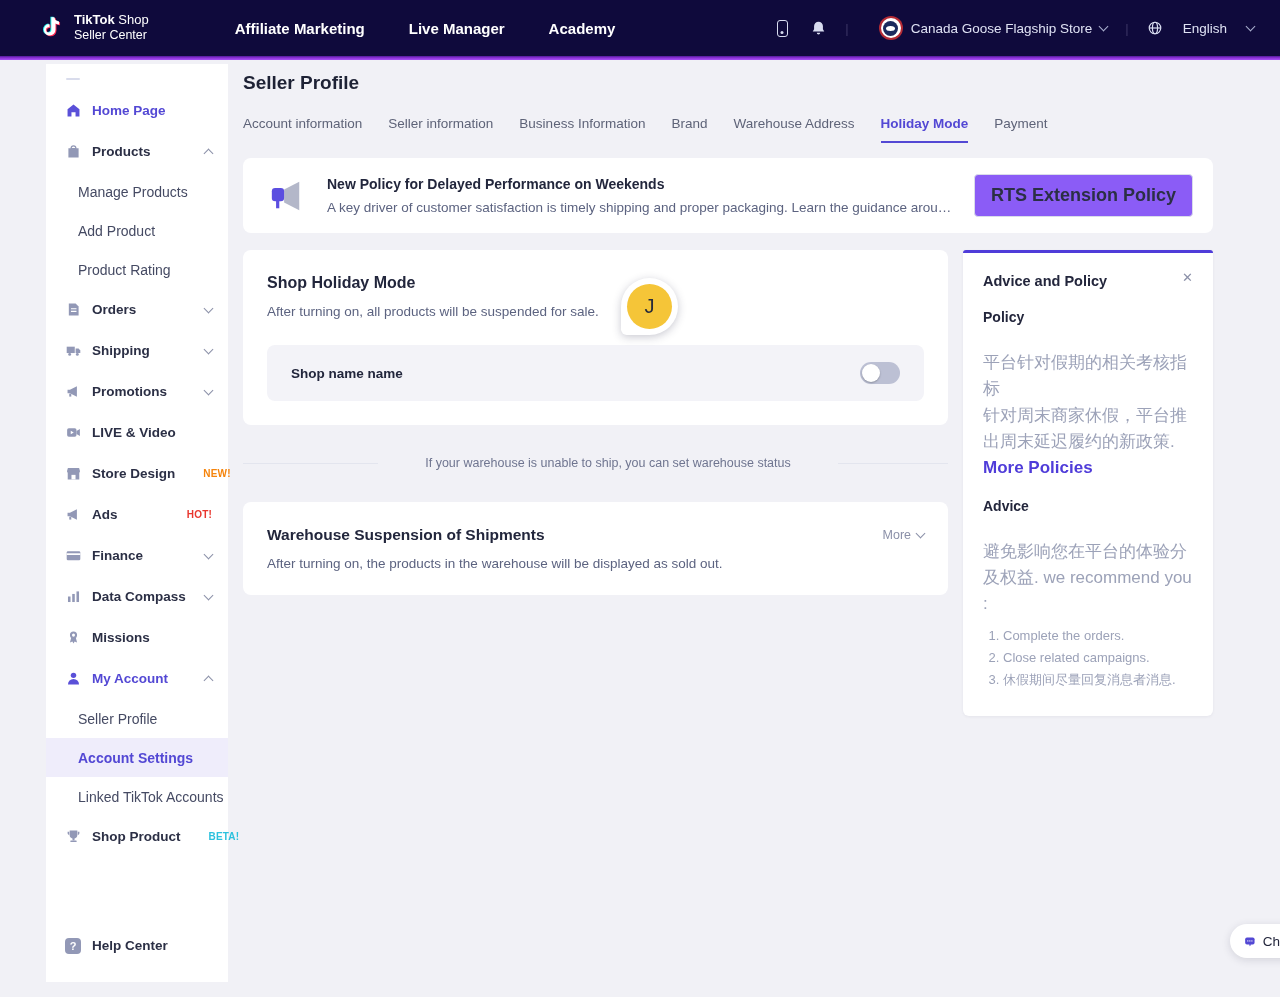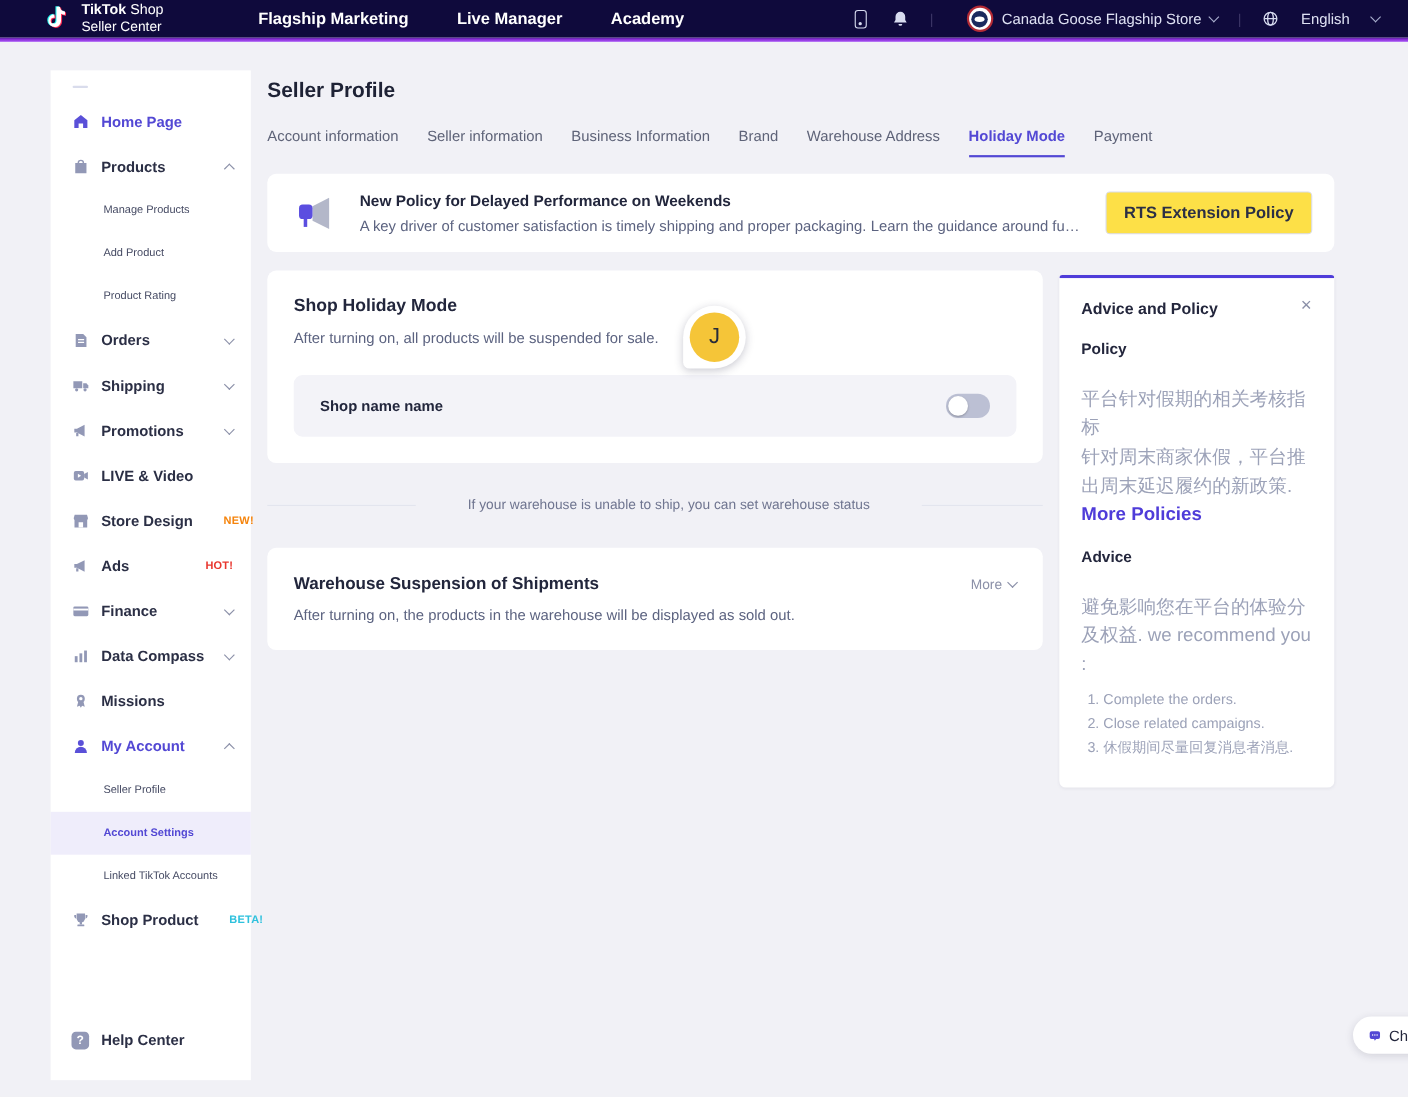--- a/index.html
+++ b/index.html
@@ -5,21 +5,21 @@
   * { margin:0; padding:0; box-sizing:border-box; }
   html,body { width:1280px; height:997px; }
   body {
     font-family:"Liberation Sans", sans-serif;
     background:#f1f1f6;
     position:relative;
     overflow:hidden;
     color:#1f2337;
   }
   
-  .navbar { height:34px; background:#0f0a3c; display:flex; align-items:center; padding:0 26px 0 40px; position:relative; z-index:5; }
+  .navbar { height:56px; background:#0f0a3c; display:flex; align-items:center; padding:0 26px 0 40px; position:relative; z-index:5; }
   .nav-accent { height:4px; background:linear-gradient(180deg,#4c1d95,#8b2fd6 45%,#a855f7); }
   .brand { display:flex; align-items:center; gap:8px; color:#fff; }
   .brand-logo { width:26px; height:26px; }
   .brand-text { line-height:1.15; font-size:12.5px; color:#fff; }
   .brand-line1 { font-size:13px; }
   .brand-line1 b { font-weight:700; }
   .nav-links { display:flex; gap:44px; margin-left:86px; }
   .nav-link { color:#fff; font-size:15px; font-weight:700; cursor:pointer; }
   .nav-right { margin-left:auto; display:flex; align-items:center; gap:18px; }
   .nav-icon { width:18px; height:18px; display:flex; align-items:center; justify-content:center; cursor:pointer; }
@@ -39,42 +39,42 @@
   .chev.dark { border-color:#8b90a8; }
 
   
   .sidebar { position:absolute; left:46px; top:64px; width:182px; height:918px; background:#fff; display:flex; flex-direction:column; padding:10px 0 16px; }
   .side-dash { width:14px; height:2px; background:#d9dcec; border-radius:2px; margin:4px 0 10px 20px; }
   .side-item { display:flex; align-items:center; gap:10px; padding:0 16px 0 18px; height:41px; cursor:pointer; font-size:13.5px; font-weight:700; color:#2b2f45; flex:0 0 auto; }
   .side-item .icon { width:18px; height:18px; color:#9298b6; flex:0 0 auto; display:flex; align-items:center; justify-content:center; }
   .side-item .label { flex:1 1 auto; white-space:nowrap; }
   .side-item.accent { color:#5348d4; }
   .side-item.accent .icon { color:#5a50d8; }
-  .side-sub { display:flex; align-items:center; height:39px; padding-left:48px; font-size:10px; color:#454a63; cursor:pointer; flex:0 0 auto; white-space:nowrap; }
+  .side-sub { display:flex; align-items:center; height:39px; padding-left:32px; font-size:14px; color:#454a63; cursor:pointer; flex:0 0 auto; white-space:nowrap; }
   .side-sub.active { background:#efedfb; color:#5348d4; font-weight:700; }
   .badge { font-size:10px; font-weight:700; letter-spacing:.2px; margin-left:18px; }
   .badge.new { color:#f5840c; }
   .badge.hot { color:#e8362e; }
   .badge.beta { color:#2ec1dd; }
   .side-spacer { flex:1 1 auto; }
   .help-icon { width:16px; height:16px; border-radius:4px; background:#9298b6; color:#fff; font-size:11px; font-weight:700; display:flex; align-items:center; justify-content:center; }
 
   
   .main { position:absolute; left:243px; top:64px; width:970px; }
   .page-title { font-size:19px; font-weight:700; color:#1e2235; margin:8px 0 22px; }
   .tabs { display:flex; gap:26px; border-bottom:1px solid transparent; }
   .tab { font-size:13.5px; color:#5e6378; padding-bottom:10px; cursor:pointer; border-bottom:2.5px solid transparent; }
   .tab.active { color:#5348d4; font-weight:700; border-bottom-color:#5348d4; }
 
   .banner { margin-top:14px; background:#fff; border-radius:8px; padding:16px 20px; display:flex; align-items:center; gap:22px; }
   .banner-icon { flex:0 0 auto; margin-left:4px; }
   .banner-texts { flex:1 1 auto; min-width:0; }
   .banner-title { font-size:14px; font-weight:700; color:#22263c; margin-bottom:8px; }
   .banner-desc { font-size:13.5px; color:#5c6380; white-space:nowrap; overflow:hidden; text-overflow:ellipsis; }
-  .banner-btn { flex:0 0 auto; background:#fde047; border:1px solid #d9dcea; border-radius:4px; padding:10px 16px; font-size:15px; font-weight:700; color:#2b2f45; cursor:pointer; font-family:inherit; }
+  .banner-btn { flex:0 0 auto; background:#8b5cf6; border:1px solid #d9dcea; border-radius:4px; padding:10px 16px; font-size:18px; font-weight:700; color:#2b2f45; cursor:pointer; font-family:inherit; }
 
   .content-row { display:flex; margin-top:17px; align-items:flex-start; }
   .left-col { width:705px; }
 
   .card { background:#fff; border-radius:8px; padding:24px; }
   .card-title { font-size:16px; font-weight:700; color:#22263c; }
   .card-desc { font-size:13.5px; color:#5c6380; margin-top:12px; }
   .holiday-row { margin-top:26px; background:#f3f3f8; border-radius:8px; height:56px; display:flex; align-items:center; justify-content:space-between; padding:0 24px; }
   .holiday-row-label { font-size:13.5px; font-weight:700; color:#22263c; }
   .toggle { width:40px; height:22px; border-radius:11px; background:#bcc0d4; position:relative; cursor:pointer; flex:0 0 auto; }
@@ -117,21 +117,21 @@
       <path fill="#25f4ee" transform="translate(-0.9,-0.4)" d="M16.6 5.82A4.28 4.28 0 0 1 13.4 2h-2.9v11.66a2.45 2.45 0 1 1-2.45-2.45c.25 0 .49.04.72.11V8.33a5.34 5.34 0 1 0 5.53 5.33V7.9a7.1 7.1 0 0 0 3.3.82V5.9c-.33 0-.66-.03-1-.08z"></path>
       <path fill="#fe2c55" transform="translate(0.9,0.7)" d="M16.6 5.82A4.28 4.28 0 0 1 13.4 2h-2.9v11.66a2.45 2.45 0 1 1-2.45-2.45c.25 0 .49.04.72.11V8.33a5.34 5.34 0 1 0 5.53 5.33V7.9a7.1 7.1 0 0 0 3.3.82V5.9c-.33 0-.66-.03-1-.08z"></path>
       <path fill="#ffffff" d="M16.6 5.82A4.28 4.28 0 0 1 13.4 2h-2.9v11.66a2.45 2.45 0 1 1-2.45-2.45c.25 0 .49.04.72.11V8.33a5.34 5.34 0 1 0 5.53 5.33V7.9a7.1 7.1 0 0 0 3.3.82V5.9c-.33 0-.66-.03-1-.08z"></path>
     </svg>
     <div class="brand-text">
       <div class="brand-line1"><b>TikTok</b> <span>Shop</span></div>
       <div>Seller Center</div>
     </div>
   </div>
   <nav class="nav-links">
-    <span class="nav-link">Flagship Marketing</span>
+    <span class="nav-link">Affiliate Marketing</span>
     <span class="nav-link">Live Manager</span>
     <span class="nav-link">Academy</span>
   </nav>
   <div class="nav-right">
     <span class="nav-icon">
         <span class="phone-glyph"></span>
       </span>
     <span class="nav-icon">
       <svg width="17" height="17" viewBox="0 0 20 20">
           <path fill="#d8dcf0" d="M10 2a5.2 5.2 0 0 0-5.2 5.2v3.6L3.2 13.6h13.6l-1.6-2.8V7.2A5.2 5.2 0 0 0 10 2z"></path>

